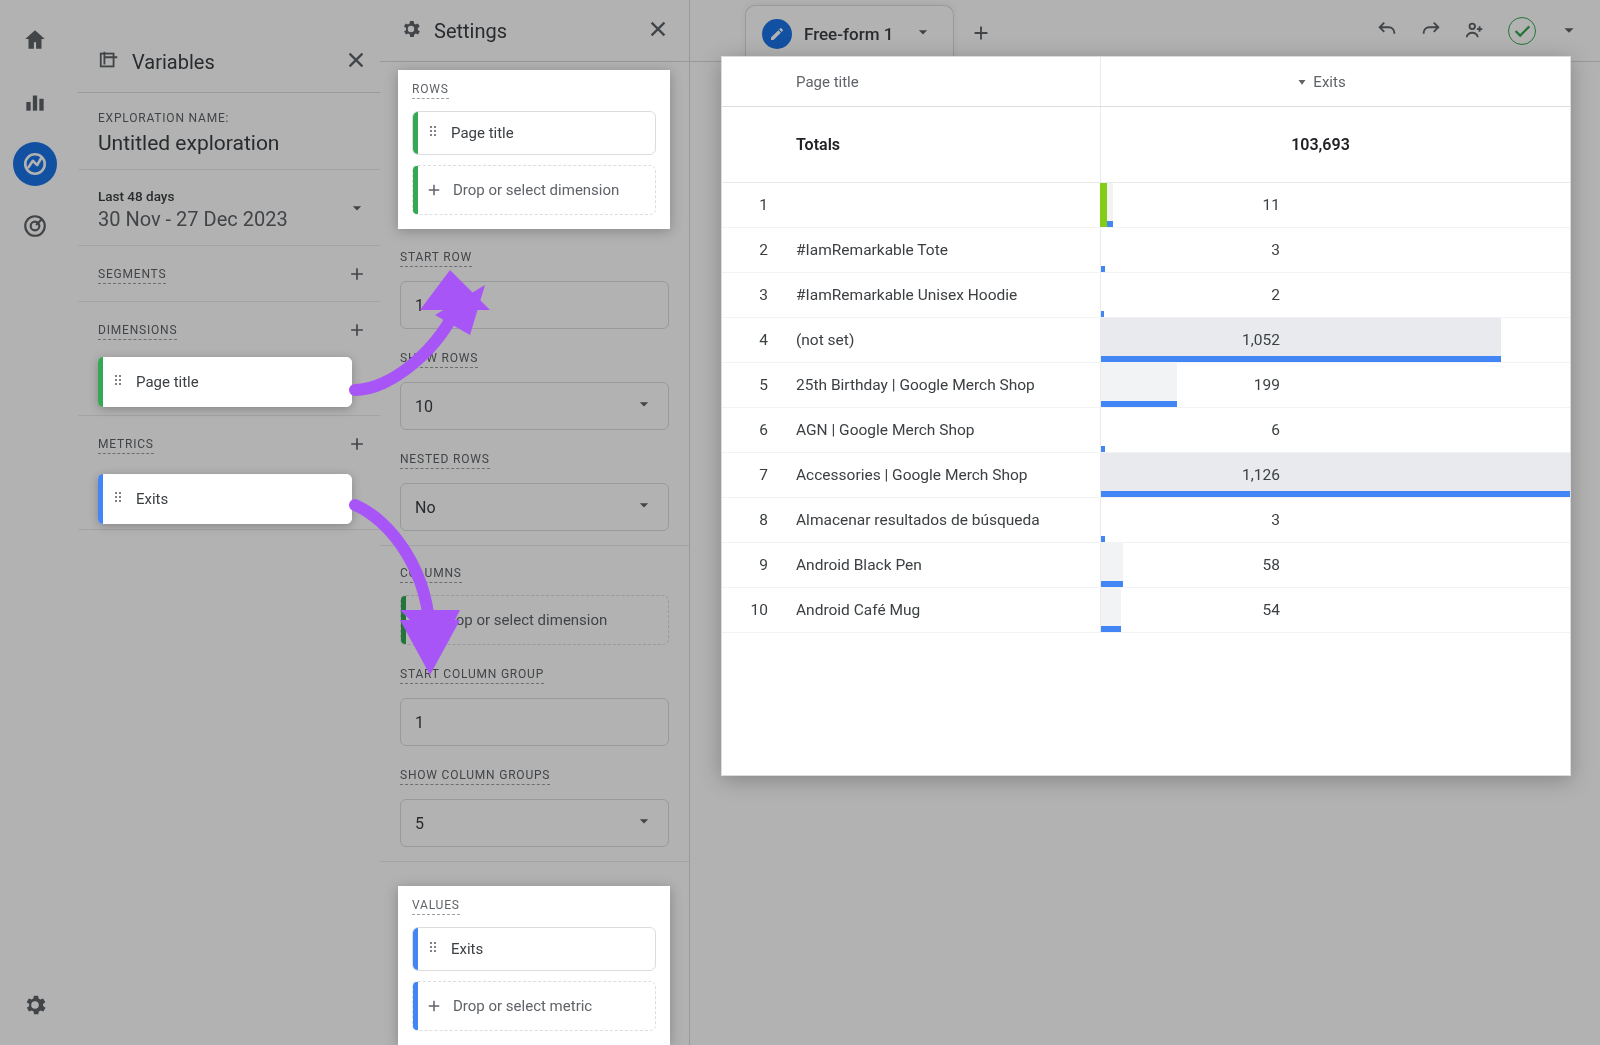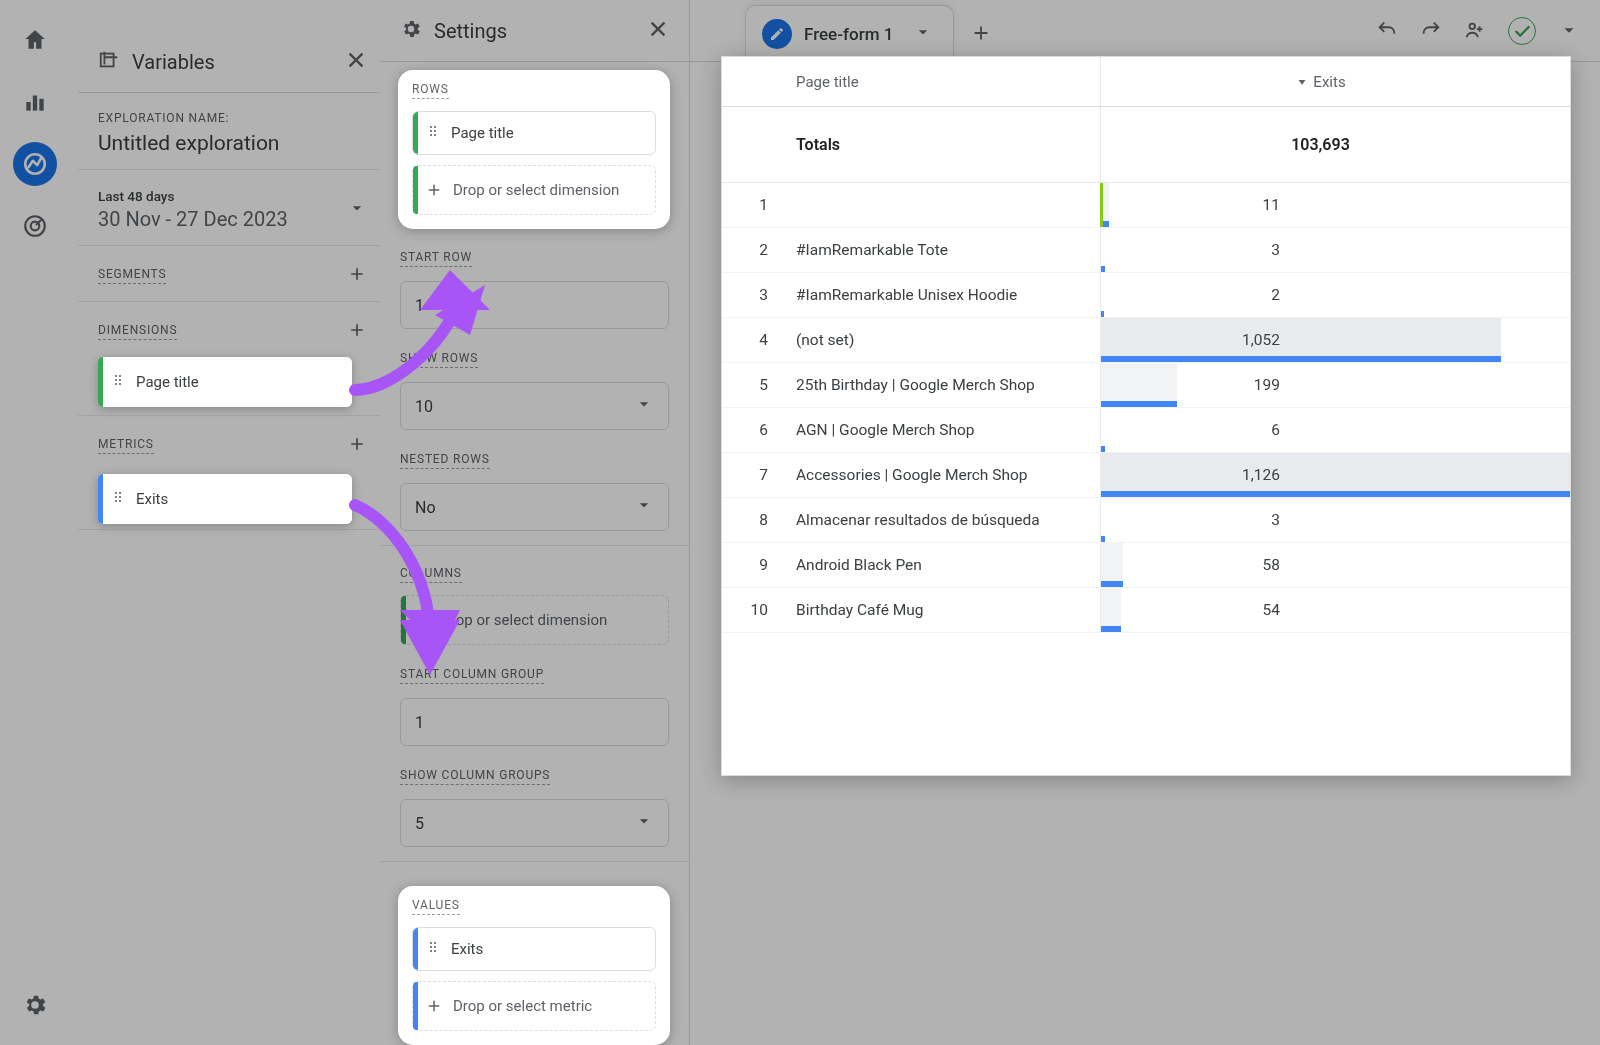--- a/index.html
+++ b/index.html
@@ -169,21 +169,21 @@
     font-size:16px;
     color:#3c4043;
     display:flex;align-items:center;
   }
 
   
   .hl {
     background: #fff;
     position: relative;
     z-index: 20;
-    border-radius: 15px;
+    border-radius: 0;
     box-shadow: 0 2px 12px rgba(0,0,0,0.25);
     padding: 10px 14px 14px;
   }
   .hl .sec-label { margin-bottom: 4px; display:inline-block;}
 
   .rows-hl { position:absolute; left:398px; top:70px; width:272px; }
   .values-hl { position:absolute; left:398px; top:886px; width:272px; }
   .dim-chip-hl { position:absolute; left:98px; top:357px; width:254px; z-index:20;
     border-radius:6px; box-shadow:0 2px 10px rgba(0,0,0,.25); background:#fff;}
   .met-chip-hl { position:absolute; left:98px; top:474px; width:254px; z-index:20;
@@ -615,21 +615,21 @@
   </div>
   <div class="totals">
     <div class="col-idx"></div>
     <div class="col-name">Totals</div>
     <div class="col-val" style="border-left:1px solid #e8eaed;height:100%;display:flex;align-items:center;justify-content:center">103,693</div>
   </div>
   <div id="table-rows">
       <div class="rowitem">
         <div class="col-idx">1</div>
         <div class="col-name"></div>
-        <div class="col-val" style="border-left:3px solid #84cc16">
+        <div class="col-val" style="border-left:7px solid #84cc16">
           <div class="barbg" style="width:6px"></div>
           <div class="bar" style="width:6px"></div>
           <span class="valnum">11</span>
         </div>
       </div>
       <div class="rowitem">
         <div class="col-idx">2</div>
         <div class="col-name">#IamRemarkable Tote</div>
         <div class="col-val" style="border-left:1px solid #e8eaed">
           <div class="barbg" style="width:0px"></div>
@@ -695,21 +695,21 @@
         <div class="col-idx">9</div>
         <div class="col-name">Android Black Pen</div>
         <div class="col-val" style="border-left:1px solid #e8eaed">
           <div class="barbg" style="width:22px"></div>
           <div class="bar" style="width:22px"></div>
           <span class="valnum">58</span>
         </div>
       </div>
       <div class="rowitem">
         <div class="col-idx">10</div>
-        <div class="col-name">Birthday Café Mug</div>
+        <div class="col-name">Android Café Mug</div>
         <div class="col-val" style="border-left:1px solid #e8eaed">
           <div class="barbg" style="width:20px"></div>
           <div class="bar" style="width:20px"></div>
           <span class="valnum">54</span>
         </div>
       </div>
     </div>
 </div>
 
 </body></html>

